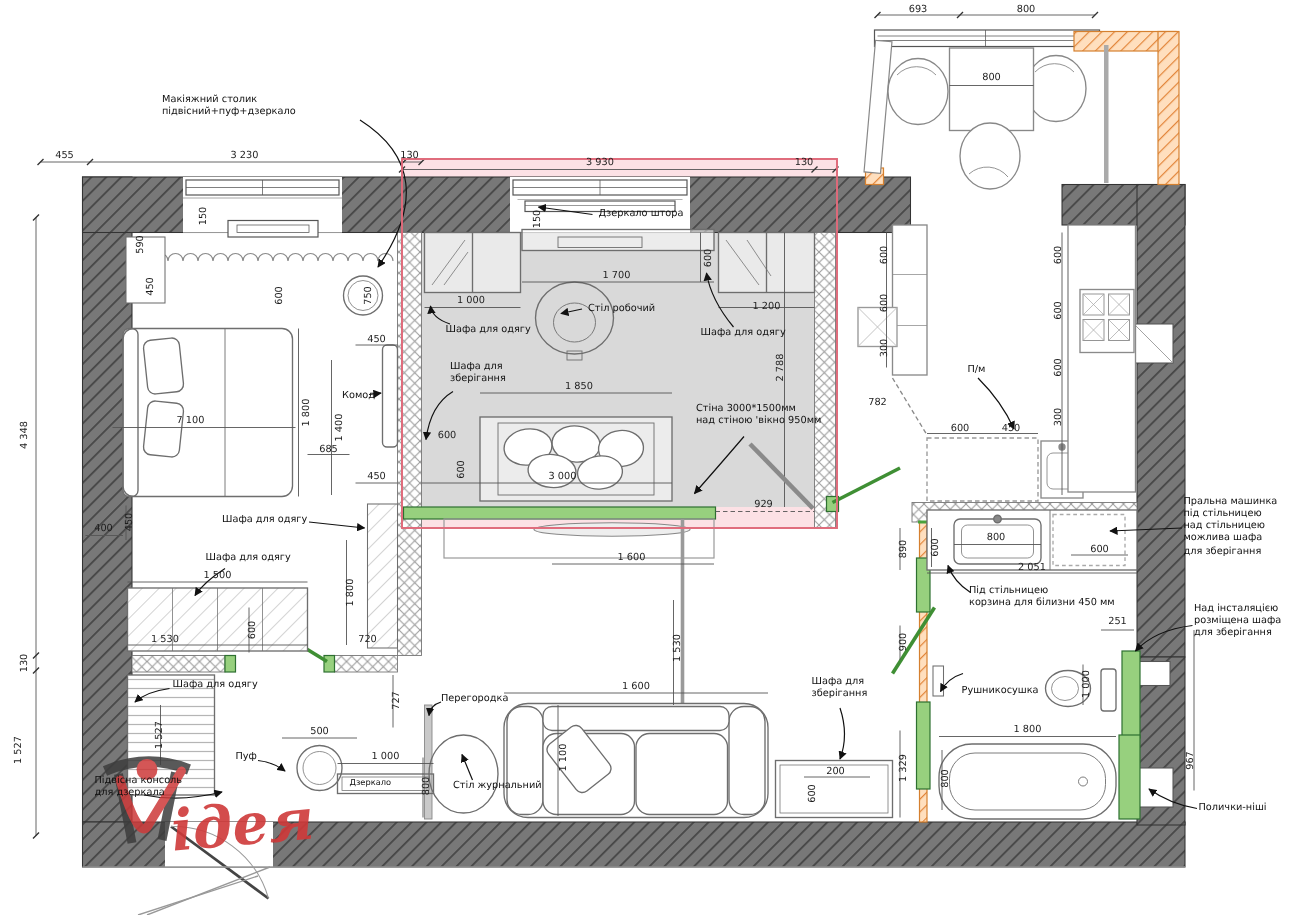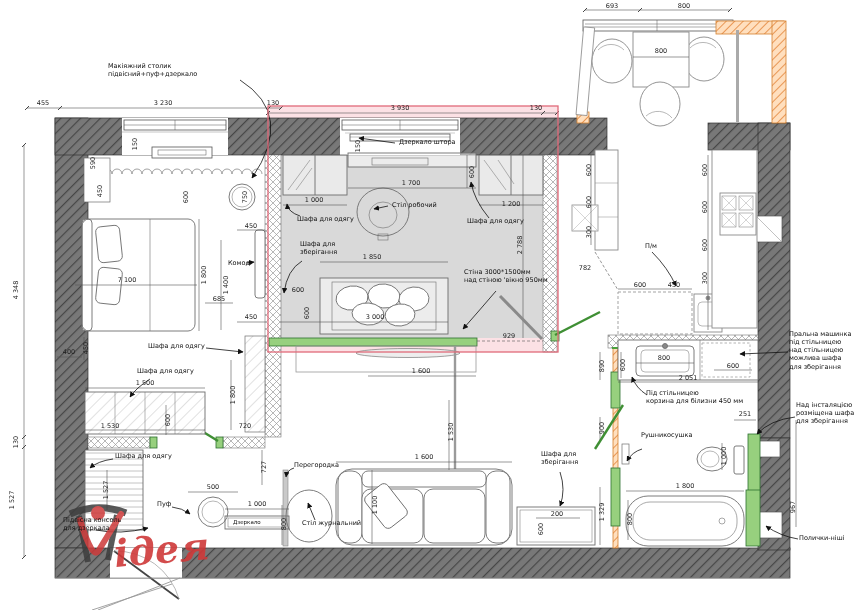--- a/index.html
+++ b/index.html
@@ -372,21 +372,21 @@
 <div class="dim" style="left:251px;top:226px">450</div>
 <div class="dim" style="left:251px;top:317px">450</div>
 <div class="dim" style="left:69px;top:352px">400</div>
 <div class="dim v" style="left:86px;top:348px">450</div>
 <div class="dim v" style="left:358px;top:146px">150</div>
 <div class="dim v" style="left:472px;top:172px">600</div>
 <div class="dim" style="left:411px;top:183px">1 700</div>
 <div class="dim" style="left:314px;top:200px">1 000</div>
 <div class="dim" style="left:511px;top:204px">1 200</div>
 <div class="dim v" style="left:520px;top:245px">2 788</div>
-<div class="dim" style="left:372px;top:257px">1 850</div>
+<div class="dim" style="left:386px;top:257px">1 850</div>
 <div class="dim" style="left:298px;top:290px">600</div>
 <div class="dim v" style="left:307px;top:313px">600</div>
 <div class="dim" style="left:375px;top:317px">3 000</div>
 <div class="dim" style="left:509px;top:336px">929</div>
 <div class="dim" style="left:421px;top:371px">1 600</div>
 <div class="dim" style="left:145px;top:383px">1 500</div>
 <div class="dim" style="left:110px;top:426px">1 530</div>
 <div class="dim v" style="left:168px;top:420px">600</div>
 <div class="dim" style="left:245px;top:426px">720</div>
 <div class="dim v" style="left:233px;top:395px">1 800</div>
@@ -449,18 +449,18 @@
 <div class="lbl" style="left:789px;top:330px">Пральна машинка
 під стільницею
 над стільницею
 можлива шафа
 для зберігання</div>
 <div class="lbl" style="left:646px;top:389px">Під стільницею
 корзина для білизни 450 мм</div>
 <div class="lbl" style="left:796px;top:401px">Над інсталяцією
 розміщена шафа
 для зберігання</div>
-<div class="lbl" style="left:641px;top:431px">Рушникосушка</div>
+<div class="lbl" style="left:641px;top:456px">Рушникосушка</div>
 <div class="lbl" style="left:799px;top:534px">Полички-ніші</div>
 
 <div class="wm-sub">ідея</div>
 
 </div>
 
 </body></html>

